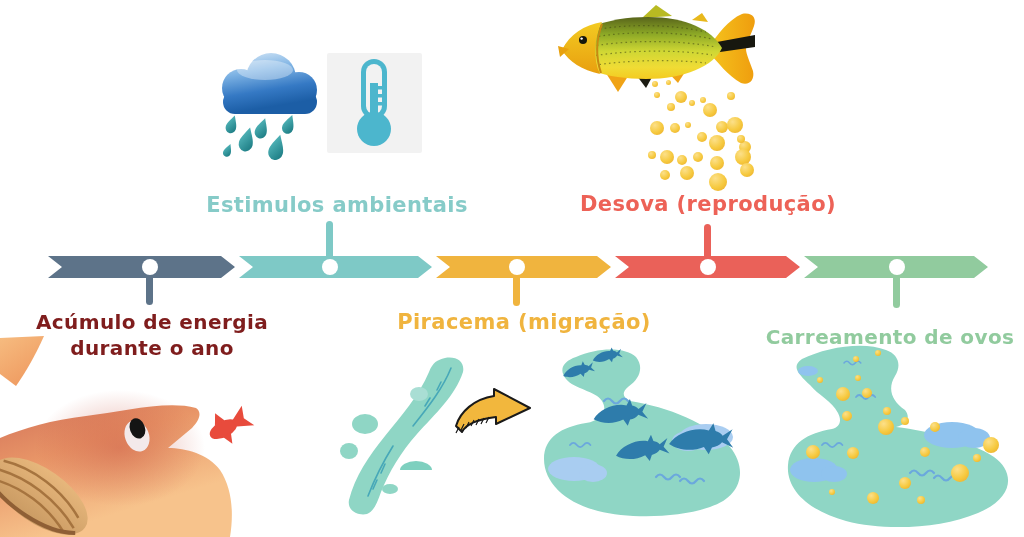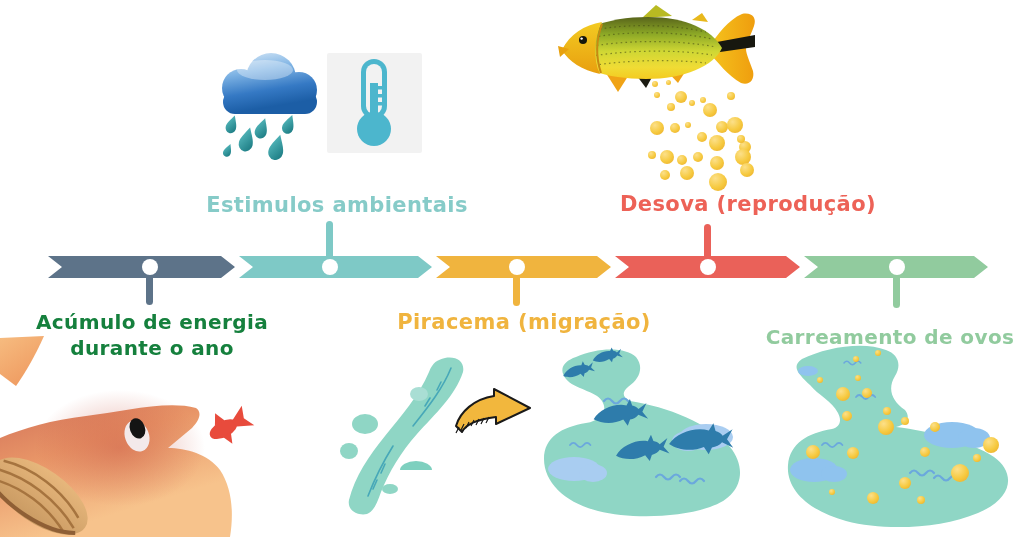--- a/index.html
+++ b/index.html
@@ -25,24 +25,24 @@
   .stem1{left:146px;top:266px;height:39px;background:#5d7389;}
   .stem2{left:326px;top:221px;height:45px;background:#7ec9c6;}
   .stem3{left:513px;top:266px;height:40px;background:#f0b43e;}
   .stem4{left:704px;top:224px;height:42px;background:#ea6159;}
   .stem5{left:893px;top:266px;height:42px;background:#91cb9e;}
   .tl-label{
     position:absolute;font-weight:bold;letter-spacing:.4px;
     transform:translateX(-50%);white-space:nowrap;font-size:21px;
   }
   .lbl1{left:152px;top:309px;width:262px;white-space:normal;text-align:center;
-        font-size:20px;line-height:1.32;color:#15803d;}
+        font-size:20px;line-height:1.32;color:#7f1d1d;}
   .lbl2{left:337px;top:193px;color:#86cbc8;}
   .lbl3{left:524px;top:310px;color:#f0b43e;}
-  .lbl4{left:708px;top:192px;color:#ed6257;margin-left:40px;}
+  .lbl4{left:708px;top:192px;color:#ed6257;}
   .lbl5{left:890px;top:325px;color:#91cb9e;font-size:20px;}
   
   .abs{position:absolute;}
   .egg{
     position:absolute;border-radius:50%;
     background:radial-gradient(circle at 35% 30%, #fce08a 0%, #f6c93e 55%, #e8a82a 100%);
   }
   .flood-label{
     position:absolute;left:452px;top:432px;width:82px;text-align:center;
     font-weight:bold;font-size:15px;line-height:1.3;color:#141414;letter-spacing:.2px;

